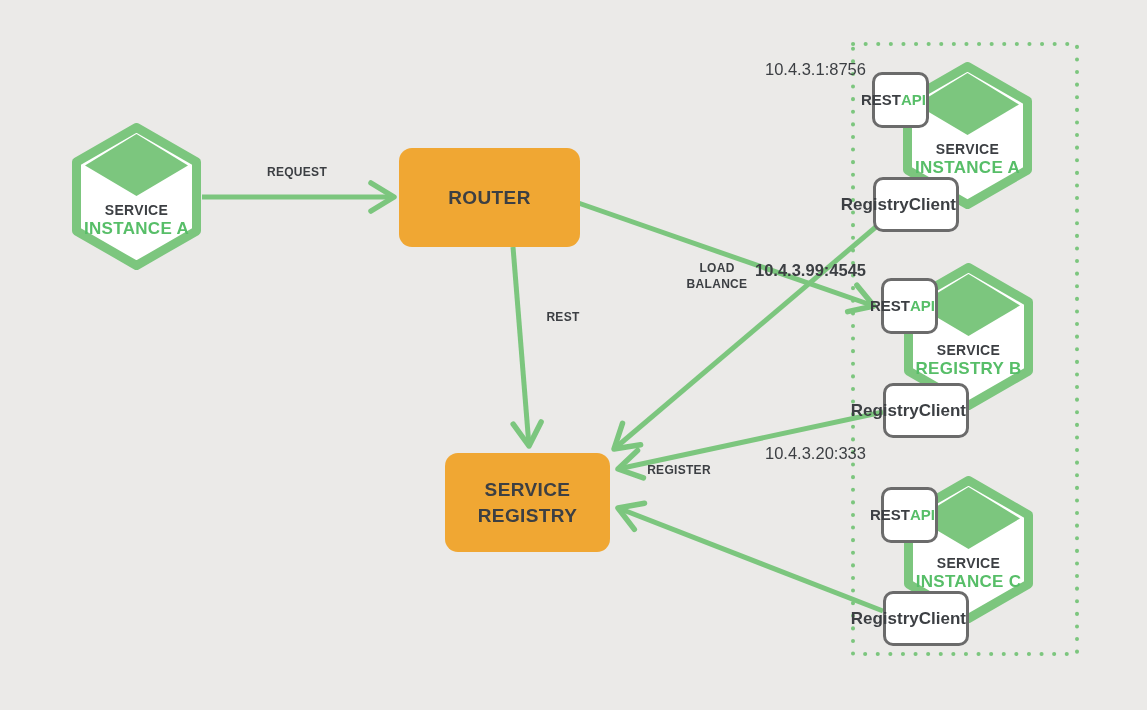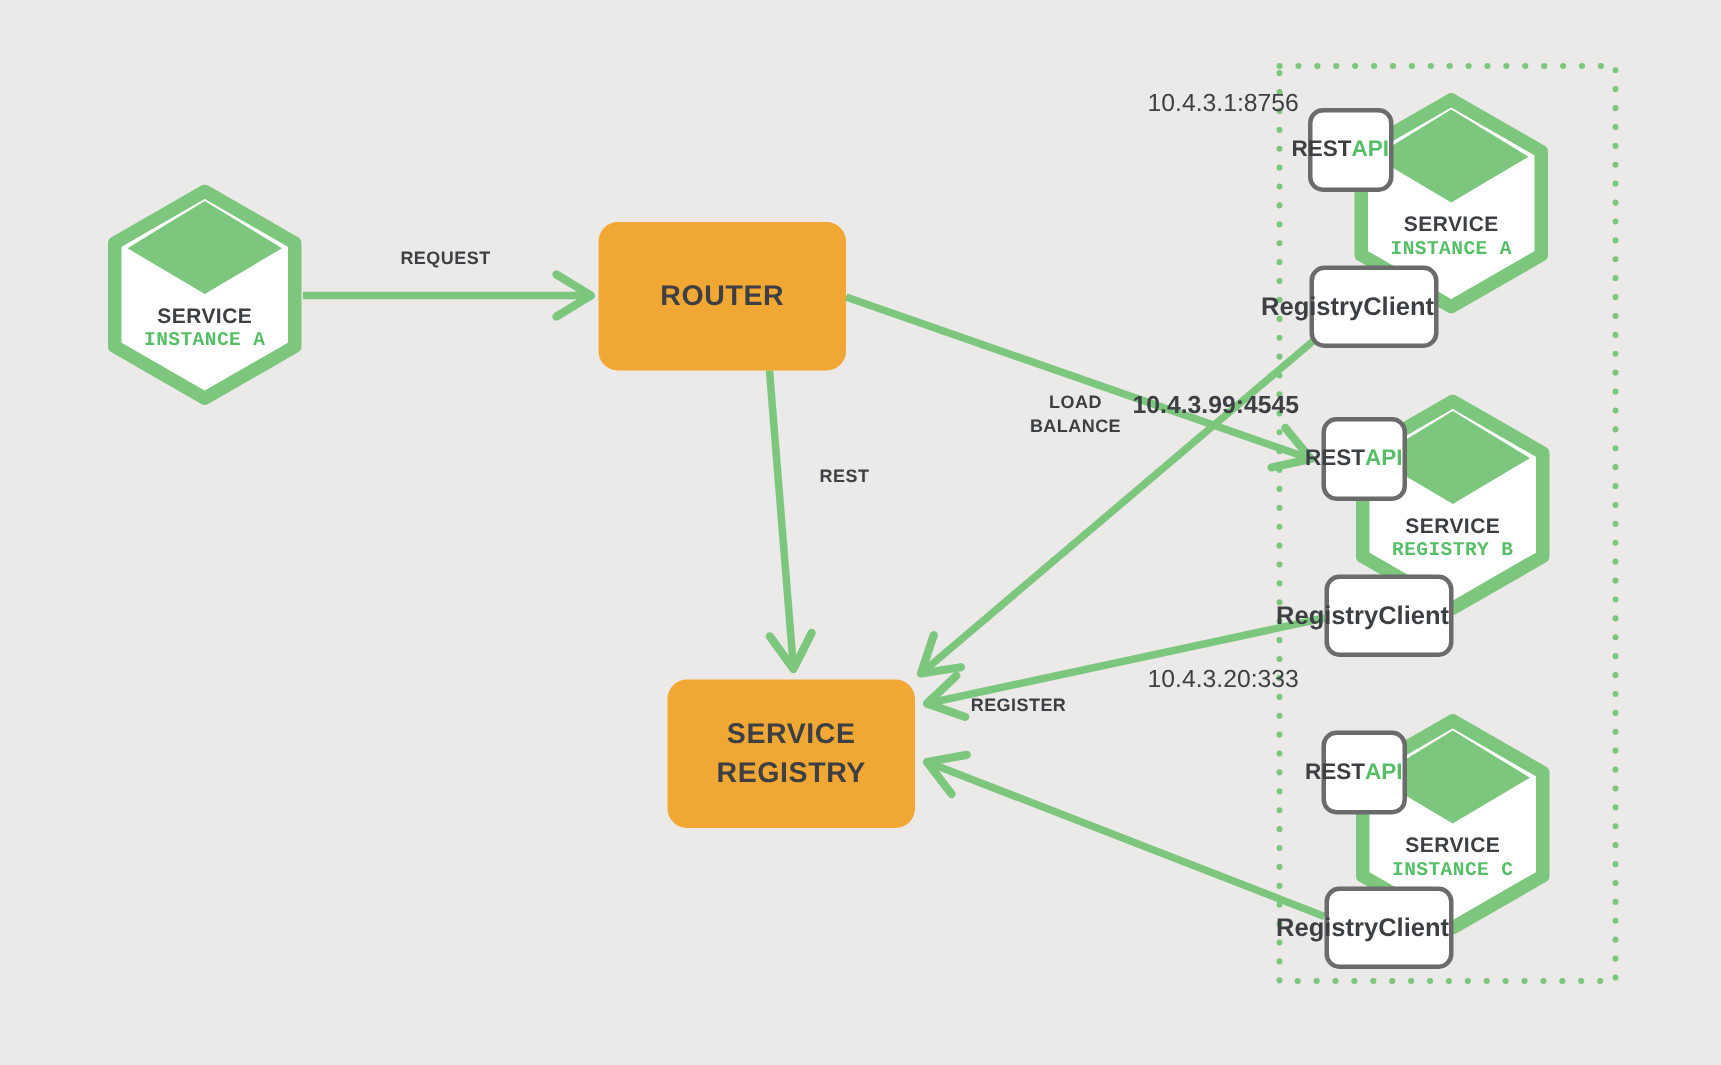--- a/index.html
+++ b/index.html
@@ -31,21 +31,21 @@
                stroke-linecap: round; stroke-linejoin: round; }
   .dotted-box { stroke: var(--green); stroke-width: 4; fill: none;
                 stroke-dasharray: 0.1 12.5; stroke-linecap: round; }
 
   .hex { position: absolute; width: 133px; height: 147px; }
   .hex svg { position: absolute; left: 0; top: 0; width: 100%; height: 100%; }
   .hex-outline { fill: var(--white); stroke: var(--green); stroke-width: 9; stroke-linejoin: round; }
   .hex-roof { fill: var(--green); }
   .hex-text { position: absolute; left: 0; top: 54%; width: 100%; text-align: center; line-height: 1.18; }
   .hex-name1 { font-size: 14px; font-weight: bold; color: var(--dark-text); letter-spacing: 0.3px; }
-  .hex-name2 { font-size: 13px; font-weight: bold; color: var(--green-text); letter-spacing: 0.3px; font-family: Liberation Mono, monospace; }
+  .hex-name2 { font-size: 17px; font-weight: bold; color: var(--green-text); letter-spacing: 0.3px; }
 
   .obox {
     position: absolute; background: var(--orange); border-radius: 13px;
     display: flex; align-items: center; justify-content: center;
     text-align: center; color: var(--dark-text);
     font-size: 19px; font-weight: bold; letter-spacing: 0.4px; line-height: 1.35;
   }
 
   .edge-label {
     position: absolute; transform: translateX(-50%);
@@ -95,21 +95,21 @@
     <svg viewBox="0 0 133 147">
       <path class="hex-outline" d="M66.5 4.5 L126.5 39 V108 L66.5 142.5 L6.5 108 V39 Z"></path>
       <path class="hex-roof" d="M66.5 11 L118 42.5 L66.5 73 L15 42.5 Z"></path>
     </svg>
     <div class="hex-text">
       <div class="hex-name1">SERVICE</div>
       <div class="hex-name2">INSTANCE A</div>
     </div>
   </div>
 
-  <div class="obox" style="left:399px; top:148px; width:165px; height:99px;">
+  <div class="obox" style="left:399px; top:148px; width:181px; height:99px;">
     <span>ROUTER</span>
   </div>
 
   <div class="obox" style="left:445px; top:453px; width:165px; height:99px;">
     <span>
       <span>SERVICE</span><br>
       <span>REGISTRY</span>
     </span>
   </div>
 

